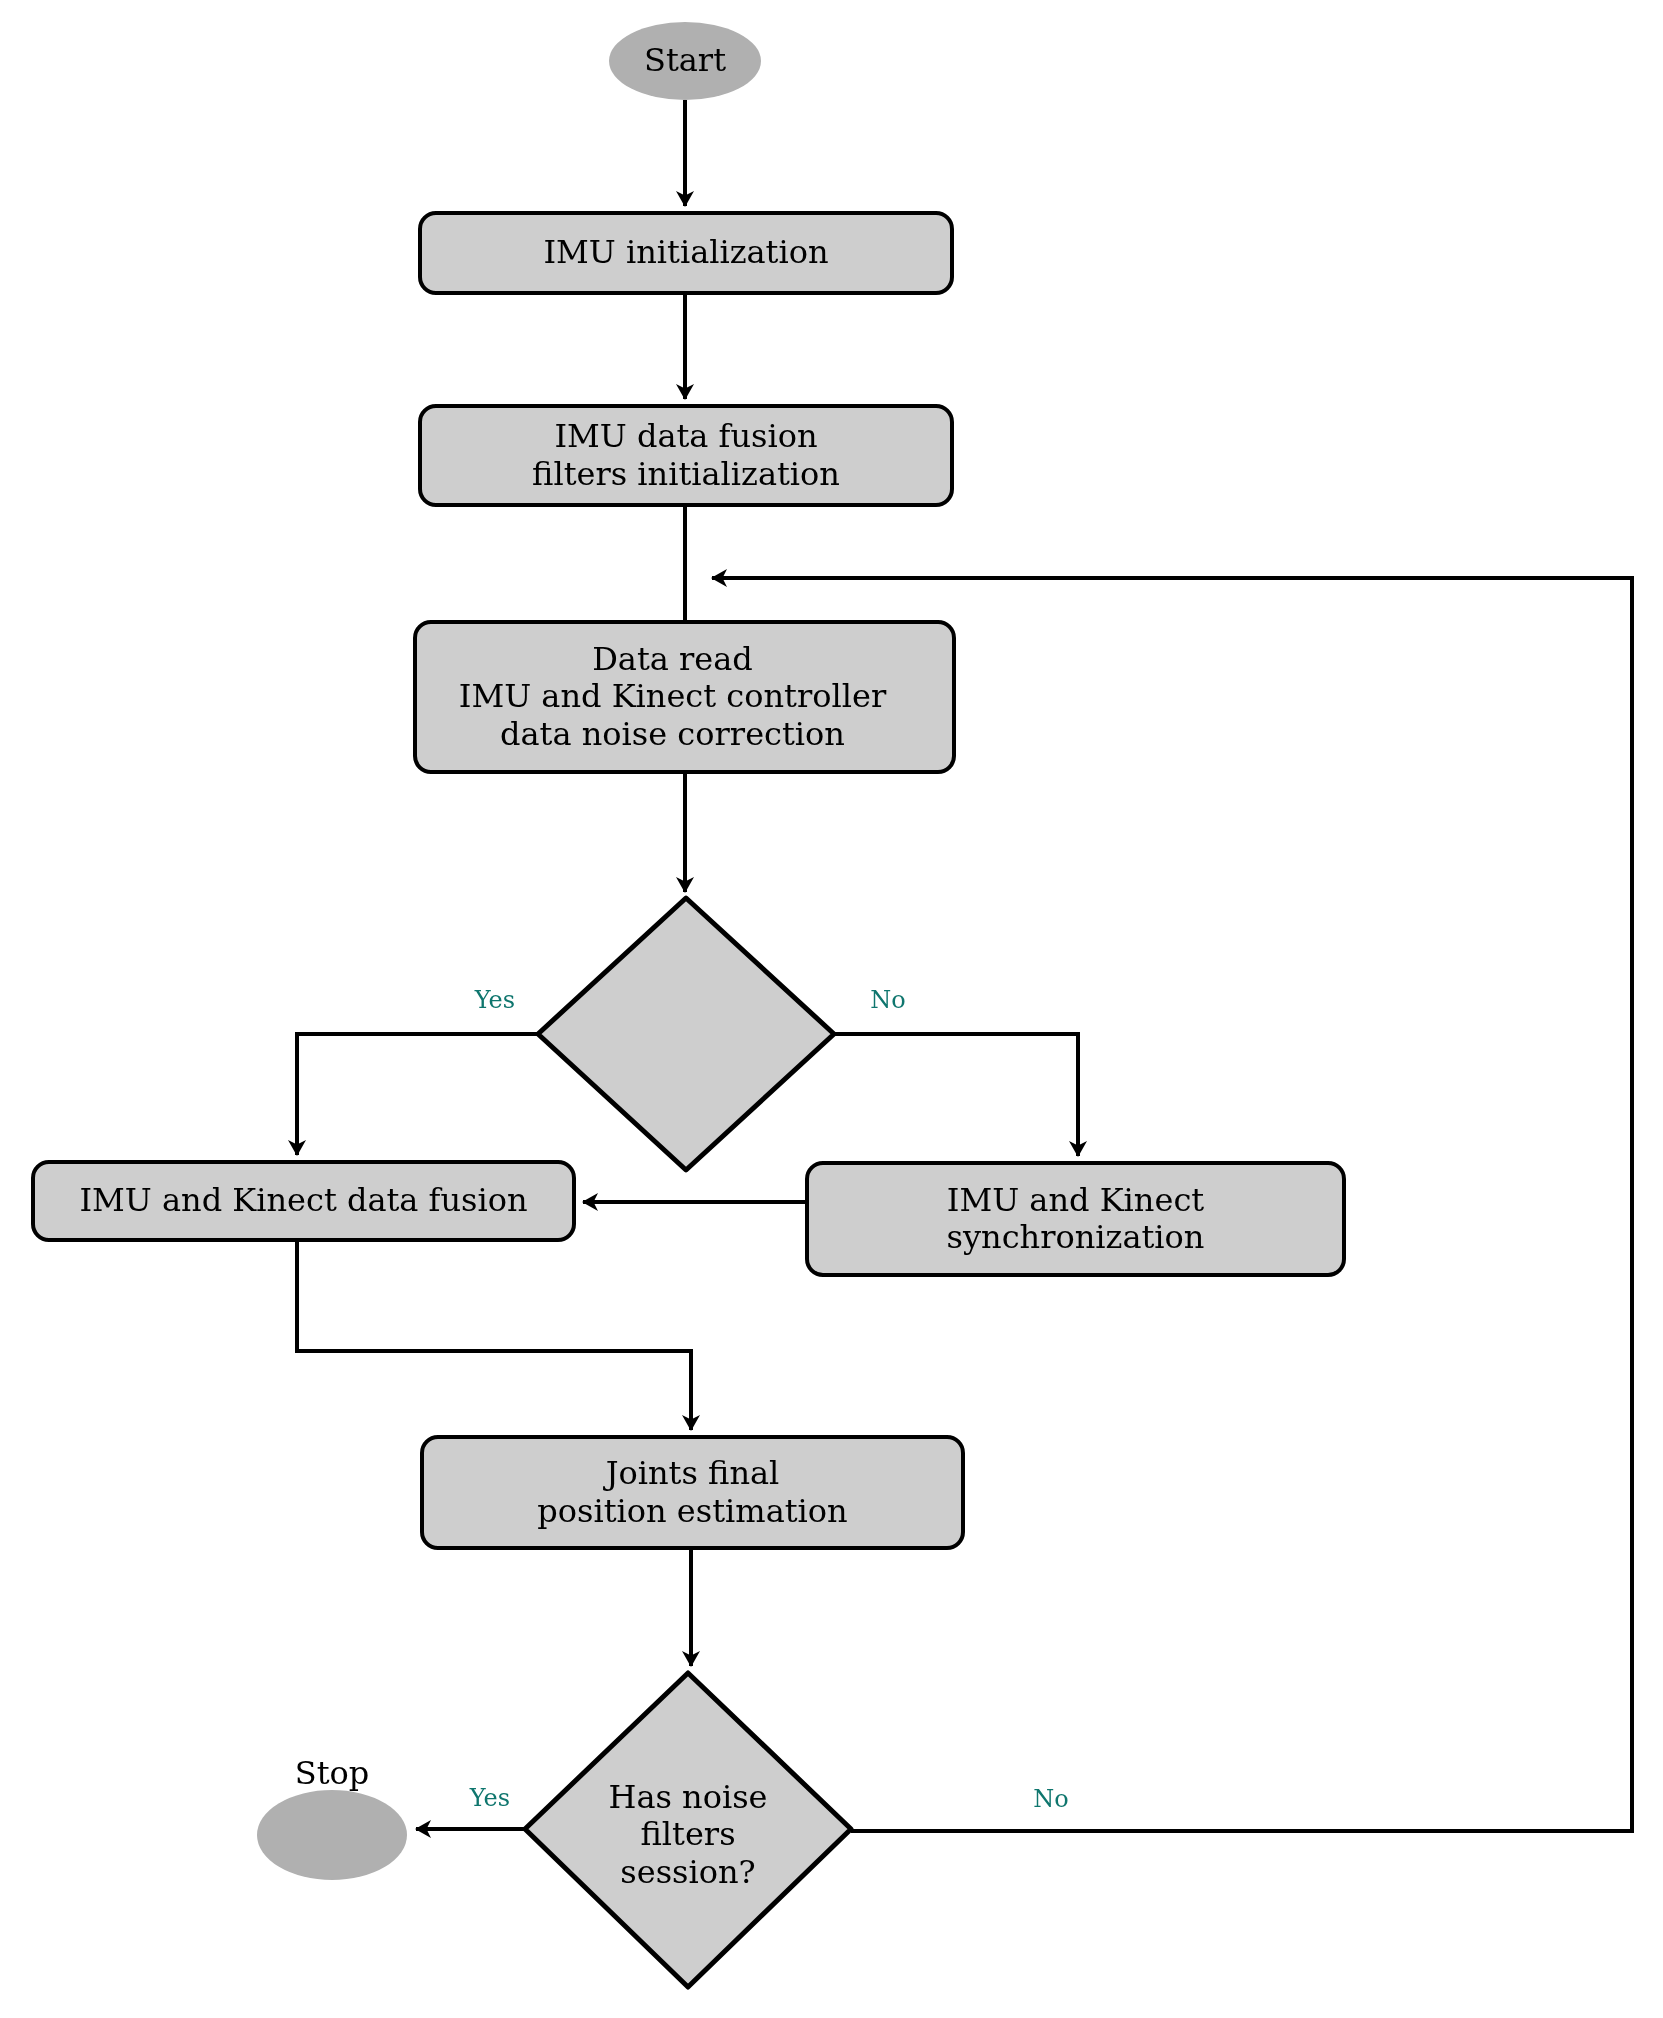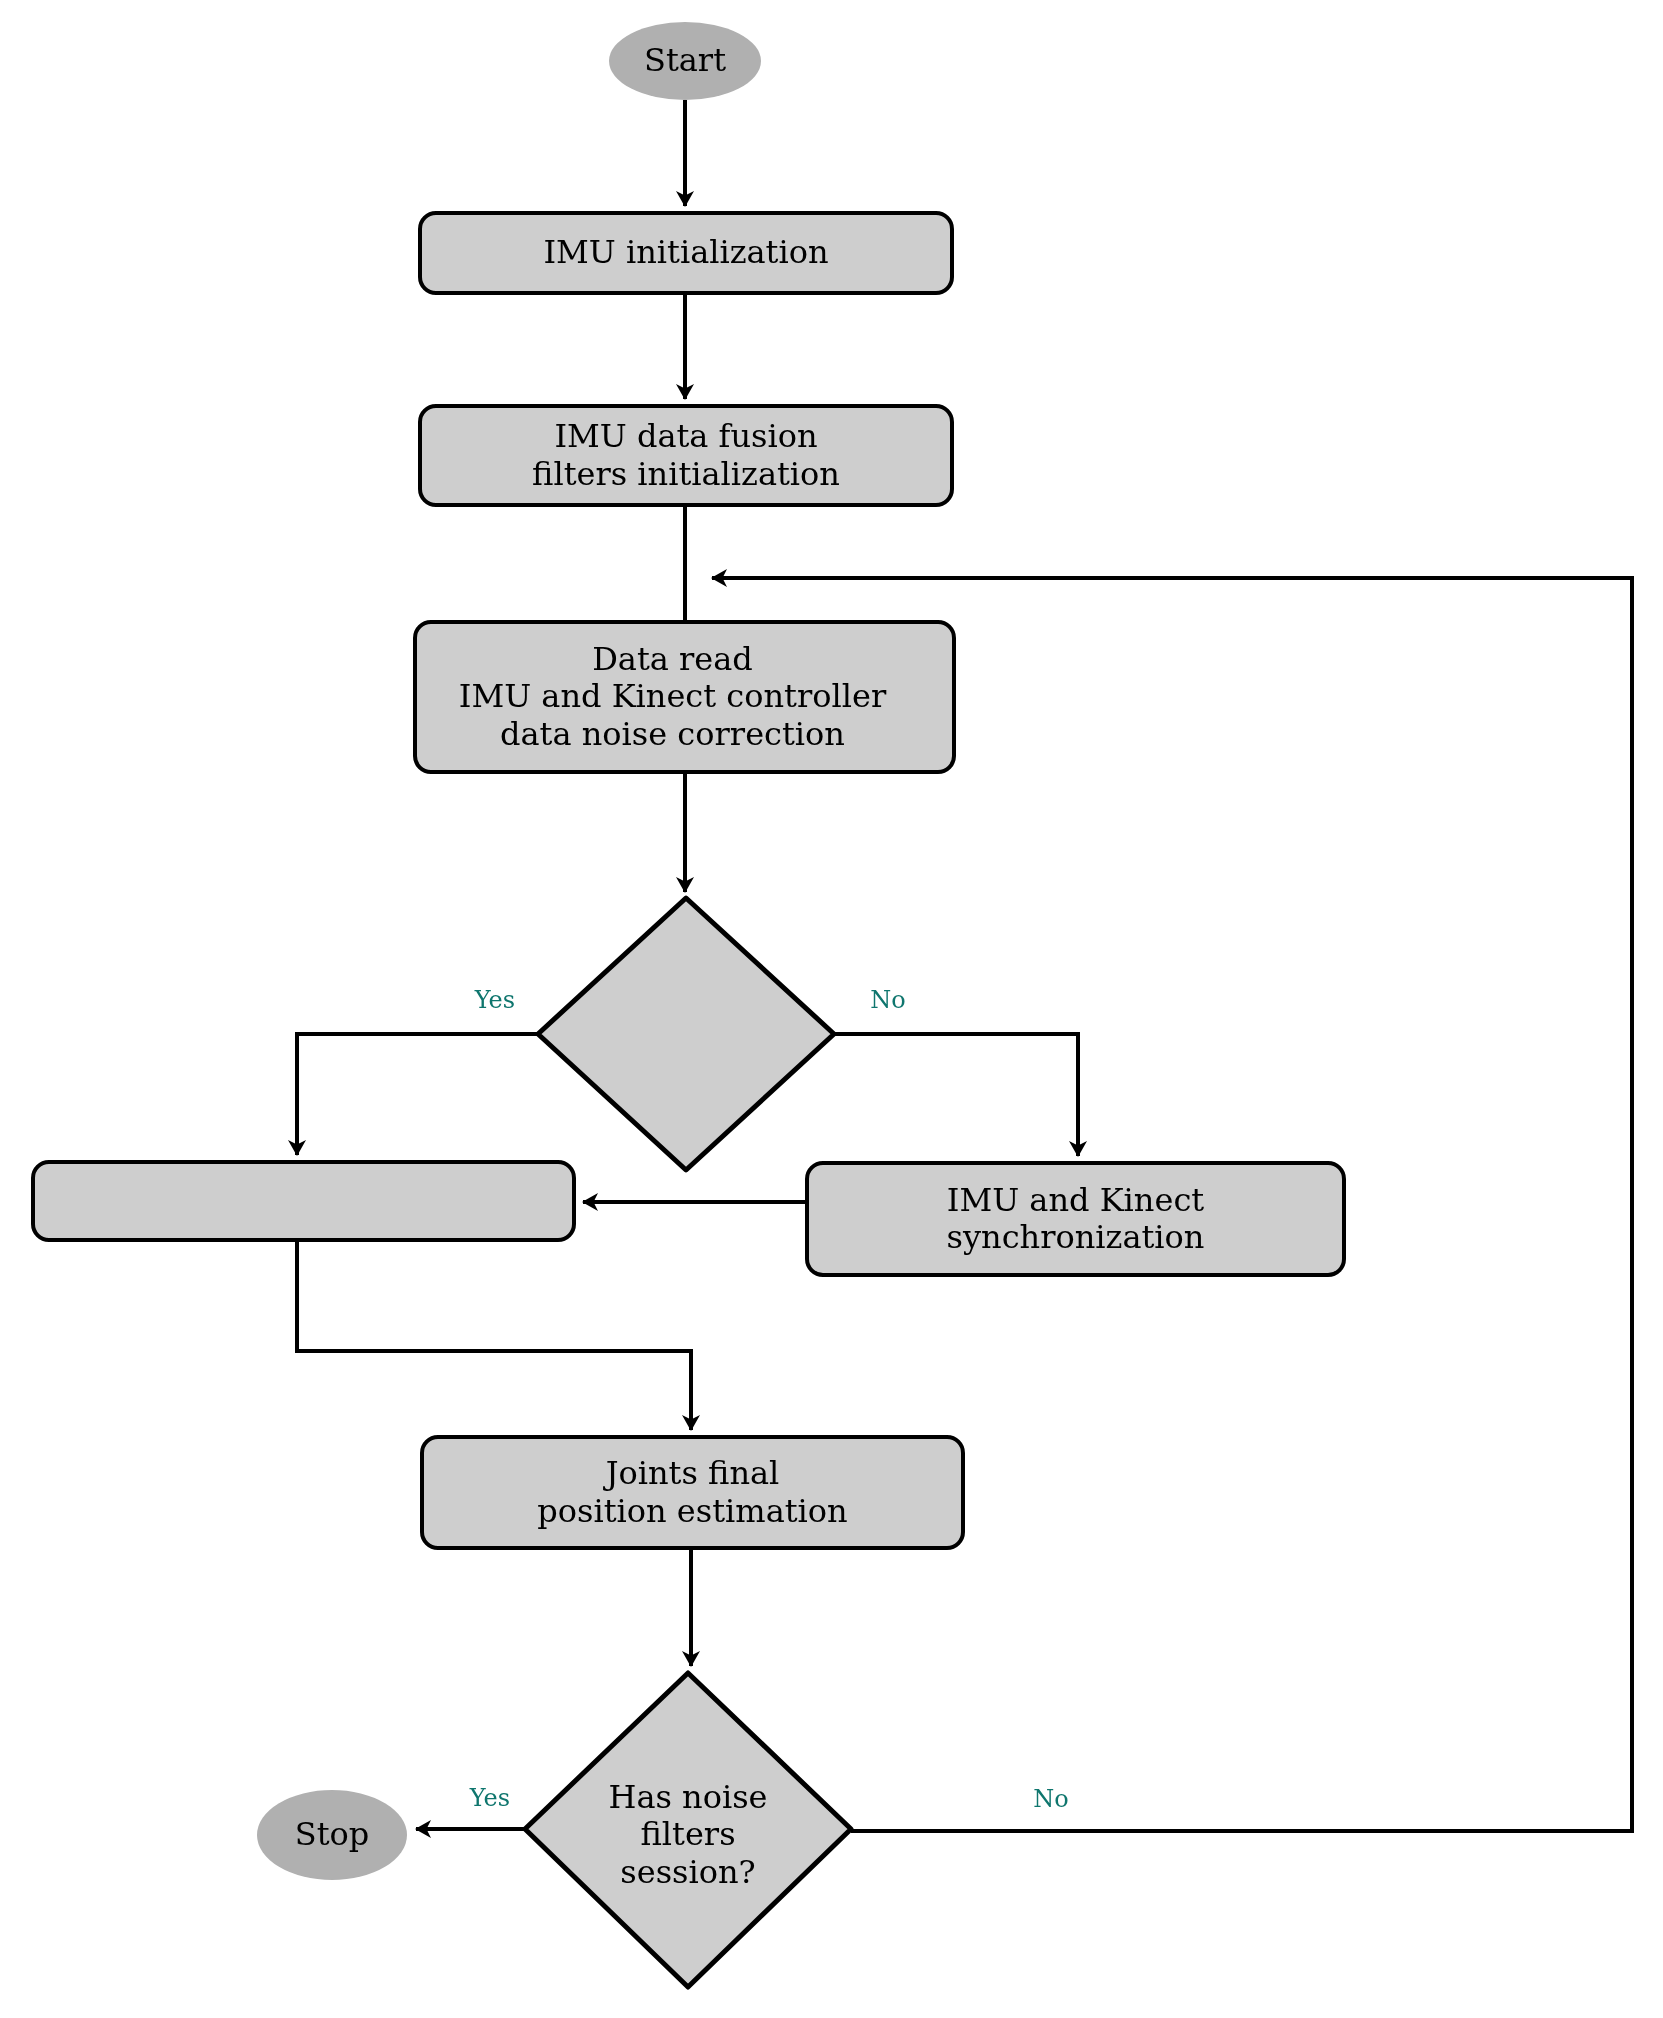--- a/index.html
+++ b/index.html
@@ -109,38 +109,41 @@
     <div>filters initialization</div>
   </div>
 
   <div class="nodelabel" style="left:403px;top:622px;width:539px;height:150px;">
     <div>Data read</div>
     <div>IMU and Kinect controller</div>
     <div>data noise correction</div>
   </div>
 
 
+  <div class="nodelabel" style="left:33px;top:1162px;width:541px;height:78px;">
+    <div>IMU and Kinect data fusion</div>
+  </div>
 
   <div class="nodelabel" style="left:807px;top:1163px;width:537px;height:112px;">
     <div>IMU and Kinect</div>
     <div>synchronization</div>
   </div>
 
   <div class="nodelabel" style="left:422px;top:1437px;width:541px;height:111px;">
     <div>Joints final</div>
     <div>position estimation</div>
   </div>
 
   <div class="nodelabel" style="left:538px;top:1742px;width:300px;height:186px;">
     <div>Has noise</div>
     <div>filters</div>
     <div>session?</div>
   </div>
 
-  <div class="nodelabel" style="left:257px;top:1790px;width:150px;height:90px;">
+  <div class="nodelabel" style="left:257px;top:1729px;width:150px;height:90px;">
     <div>Stop</div>
   </div>
 
   <div class="edgelabel" style="left:435px;top:978px;width:120px;height:44px;">Yes</div>
   <div class="edgelabel" style="left:828px;top:978px;width:120px;height:44px;">No</div>
   <div class="edgelabel" style="left:430px;top:1776px;width:120px;height:44px;">Yes</div>
   <div class="edgelabel" style="left:990px;top:1777px;width:122px;height:44px;">No</div>
 
 </div>
 

